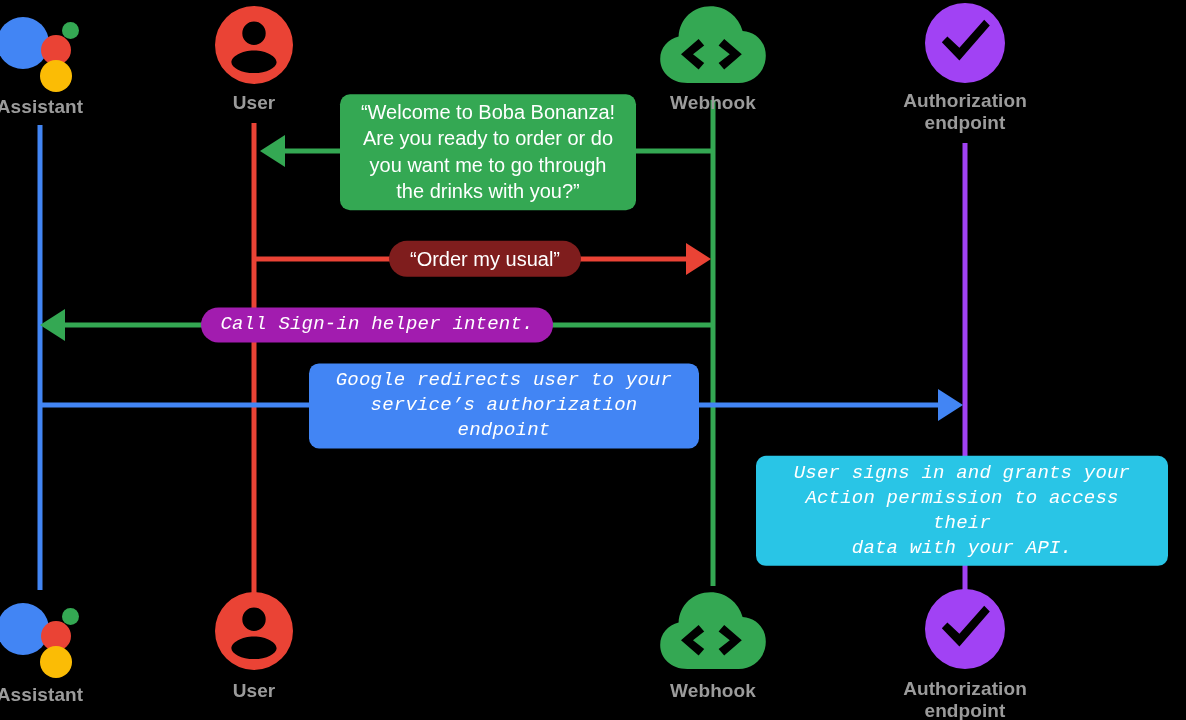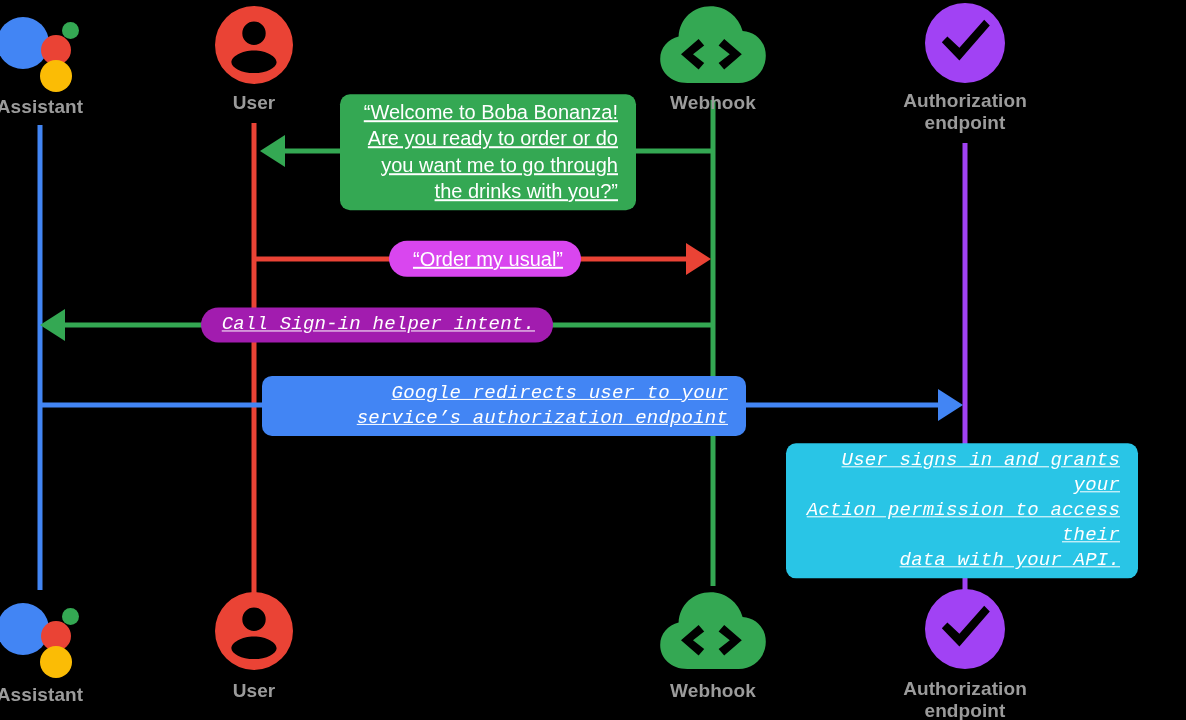--- a/index.html
+++ b/index.html
@@ -78,26 +78,25 @@
     border-bottom: 16px solid transparent;
   }
   .arrowhead.left  { border-right-width: 25px; border-right-style: solid; }
   .arrowhead.right { border-left-width: 25px;  border-left-style: solid; }
 
   
   .bubble {
     position: absolute;
     transform: translate(-50%, -50%);
     color: #ffffff;
-    text-align: right;
+    text-align: center;
     border-radius: 10px;
     padding: 5px 18px;
     line-height: 1.32;
     white-space: pre-line;
-    text-decoration: underline;
   }
   .bubble.sans  { font-family: "Liberation Sans", sans-serif; font-size: 20px; }
   .bubble.mono  { font-family: "Liberation Mono", monospace; font-style: italic; font-size: 19px; letter-spacing: .2px; }
   .bubble.pill  { border-radius: 22px; }
   .bubble.round { border-radius: 26px; }
 </style>
 </head>
 <body>
 
 <div id="stage">
@@ -109,32 +108,32 @@
 
   <div class="msg-line" style="left:285px; top:151px; width:430px; background:#34A853;"></div>
   <div class="arrowhead left" style="left:260px; top:151px; border-right-color:#34A853;"></div>
   <div class="bubble sans" style="left:488px; top:152px; width:296px; background:#34A853;">“Welcome to Boba Bonanza!
 Are you ready to order or do
 you want me to go through
 the drinks with you?”</div>
 
   <div class="msg-line" style="left:254px; top:259px; width:432px; background:#EA4335;"></div>
   <div class="arrowhead right" style="left:686px; top:259px; border-left-color:#EA4335;"></div>
-  <div class="bubble sans pill" style="left:485px; top:259px; width:192px; background:#d946ef;">“Order my usual”</div>
+  <div class="bubble sans pill" style="left:485px; top:259px; width:192px; background:#7f1d1d;">“Order my usual”</div>
 
   <div class="msg-line" style="left:65px; top:325px; width:650px; background:#34A853;"></div>
   <div class="arrowhead left" style="left:40px; top:325px; border-right-color:#34A853;"></div>
   <div class="bubble mono round" style="left:377px; top:325px; width:352px; background:#a21caf;">Call Sign-in helper intent.</div>
 
   <div class="msg-line" style="left:40px; top:405px; width:898px; background:#4285F4;"></div>
   <div class="arrowhead right" style="left:938px; top:405px; border-left-color:#4285F4;"></div>
-  <div class="bubble mono" style="left:504px; top:406px; width:484px; background:#4285F4;">Google redirects user to your
+  <div class="bubble mono" style="left:504px; top:406px; width:390px; background:#4285F4;">Google redirects user to your
 service’s authorization endpoint</div>
 
-  <div class="bubble mono" style="left:962px; top:511px; width:352px; background:#29C5E6;">User signs in and grants your
+  <div class="bubble mono" style="left:962px; top:511px; width:412px; background:#29C5E6;">User signs in and grants your
 Action permission to access their
 data with your API.</div>
 
   <div class="actor" style="left:40px; top:6px;">
     <div class="icon-wrap">
       <div class="ga">
         <i class="d-blue"></i>
         <i class="d-red"></i>
         <i class="d-green"></i>
         <i class="d-yellow"></i>

